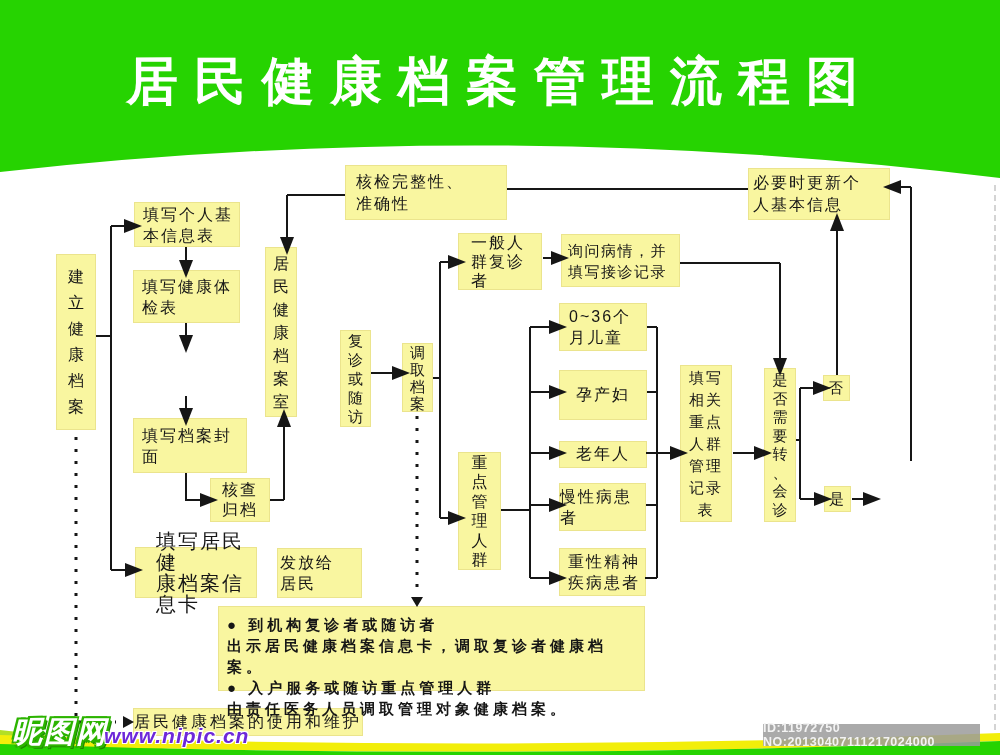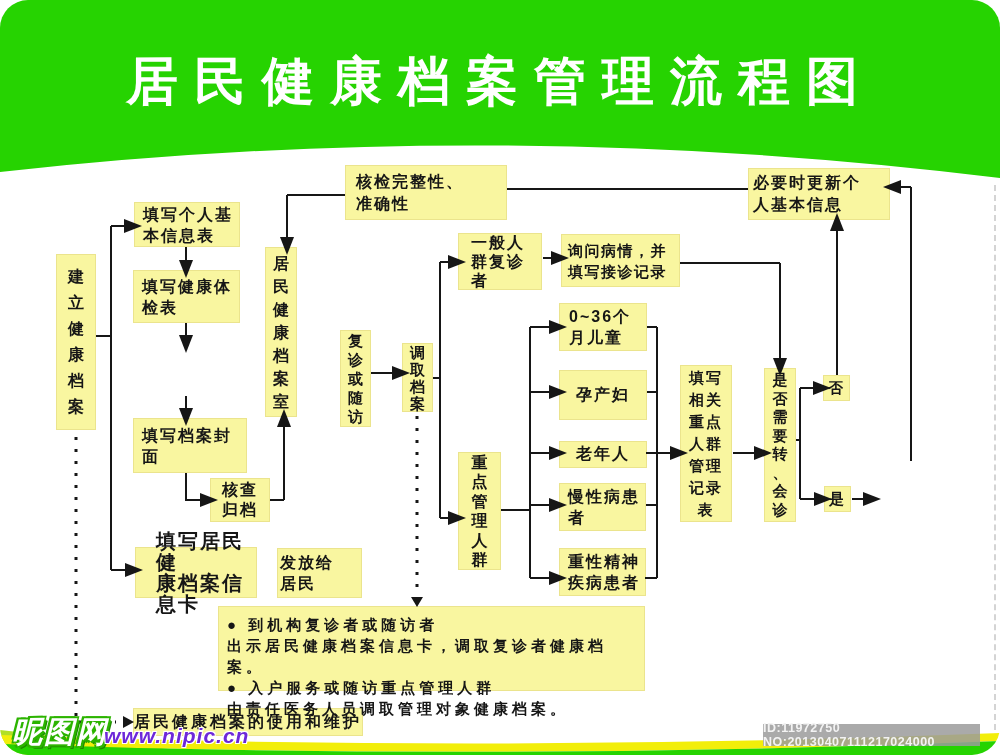--- a/index.html
+++ b/index.html
@@ -1,25 +1,25 @@
 <!DOCTYPE html>
 <html><head>
 <meta charset="utf-8">
 <style>
   html,body{margin:0;padding:0;background:#fff;}
   #poster{position:relative;width:1000px;height:755px;overflow:hidden;background:#ffffff;
-          font-family:"Liberation Sans","DejaVu Sans",sans-serif;border-radius:28px;}
+          font-family:"Liberation Sans","DejaVu Sans",sans-serif;}
   svg.layer{position:absolute;left:0;top:0;pointer-events:none;}
   
   #page-title{position:absolute;left:0;top:54px;width:1000px;text-align:center;
     color:#ffffff;font-size:52px;font-weight:900;letter-spacing:16px;line-height:56px;
     font-family:"Liberation Serif","DejaVu Serif",serif;z-index:2;}
   
   .box{position:absolute;background:#f9f6a0;border:1px solid #ebe48d;box-sizing:border-box;
-    color:#161616;font-weight:bold;font-size:16px;letter-spacing:2px;
+    color:#161616;font-weight:normal;font-size:16px;letter-spacing:2px;
     display:flex;align-items:center;white-space:pre-line;z-index:3;
     justify-content:flex-start;text-align:left;}
   .box.center{justify-content:center;text-align:center;padding-left:0;}
   .box.v{justify-content:center;text-align:center;letter-spacing:0;}
   
   .note-line{display:block;}
   #note-box{position:absolute;background:#f9f6a0;border:1px solid #ebe48d;box-sizing:border-box;
     color:#161616;font-weight:bold;font-size:15px;letter-spacing:4px;line-height:21px;
     padding:7px 6px 0 8px;z-index:3;}
   
@@ -87,21 +87,21 @@
   <div class="box v" style="left:458px;top:452px;width:43px;height:118px;line-height:19.5px">重
 点
 管
 理
 人
 群</div>
   <div class="box" style="left:559px;top:303px;width:88px;height:48px;line-height:21px;padding-left:9px">0~36个
 月儿童</div>
   <div class="box center" style="left:559px;top:370px;width:88px;height:50px">孕产妇</div>
   <div class="box center" style="left:559px;top:441px;width:88px;height:27px">老年人</div>
-  <div class="box" style="left:559px;top:483px;width:87px;height:48px;line-height:21px;padding-left:8px">慢性病患
+  <div class="box" style="left:559px;top:483px;width:87px;height:48px;line-height:21px;">慢性病患
 者</div>
   <div class="box" style="left:559px;top:548px;width:87px;height:48px;line-height:21px;padding-left:8px">重性精神
 疾病患者</div>
   <div class="box center" style="left:680px;top:365px;width:52px;height:157px;line-height:22px;font-size:15px">填写
 相关
 重点
 人群
 管理
 记录
 表</div>

